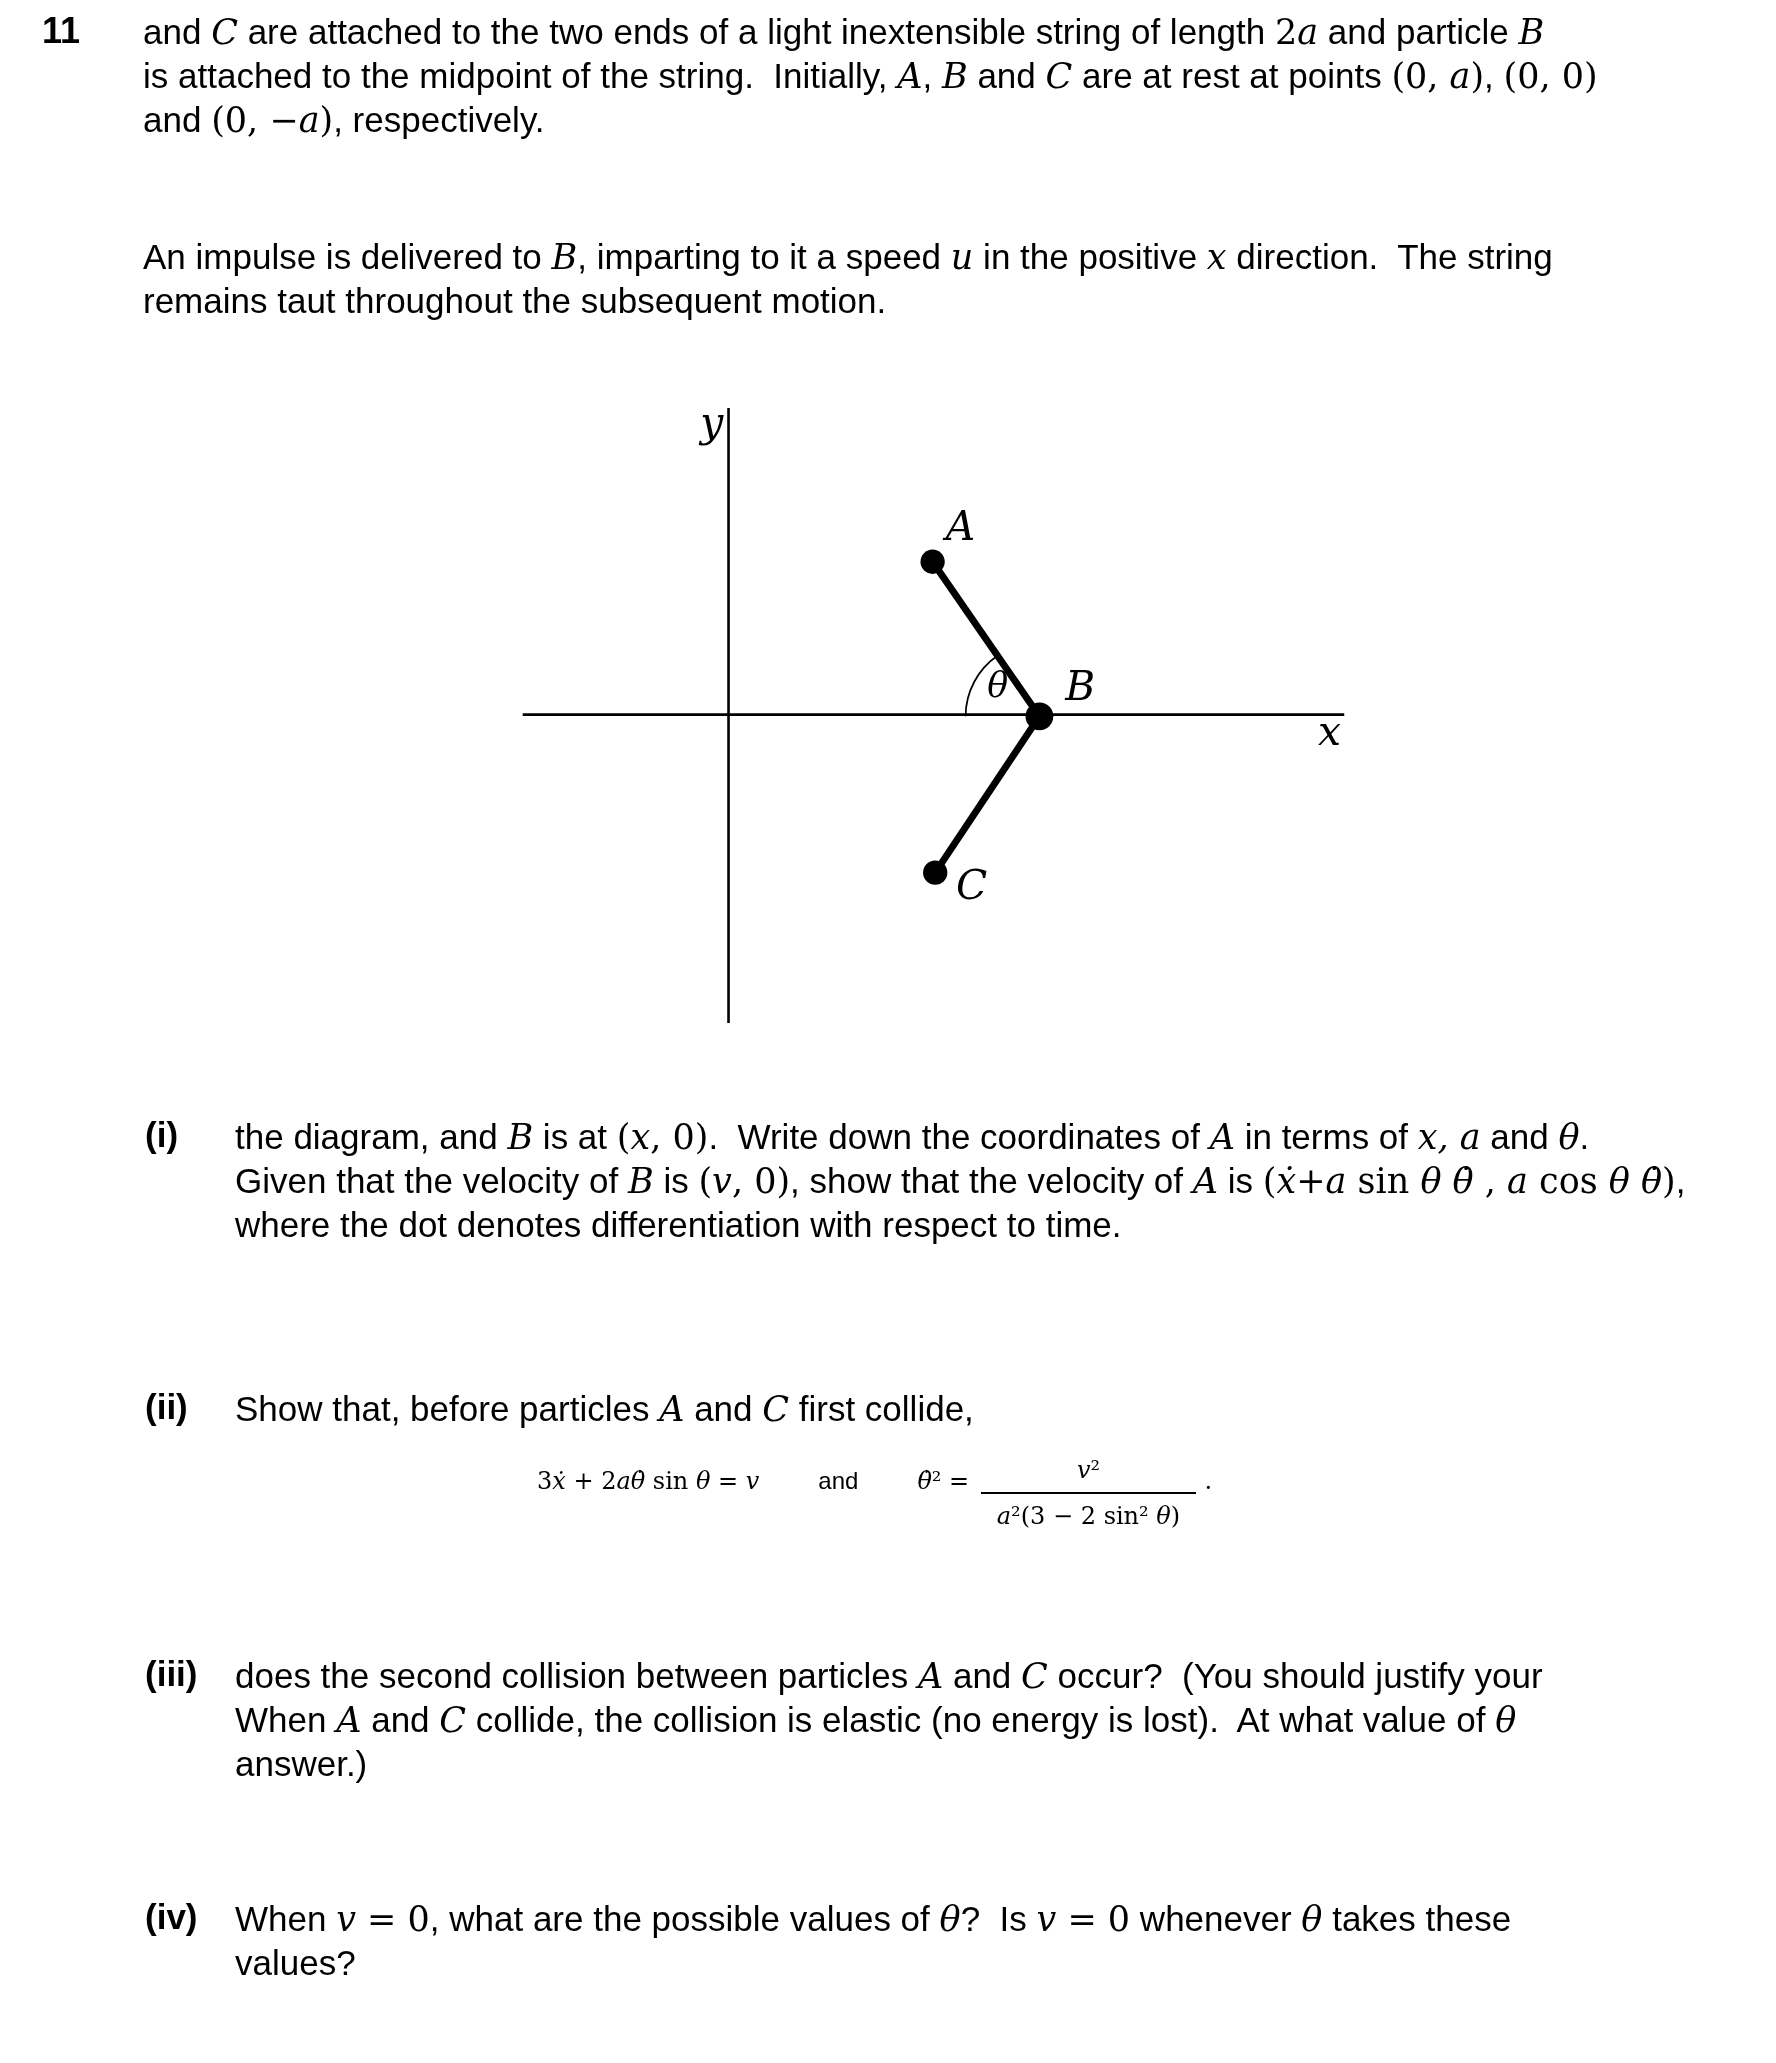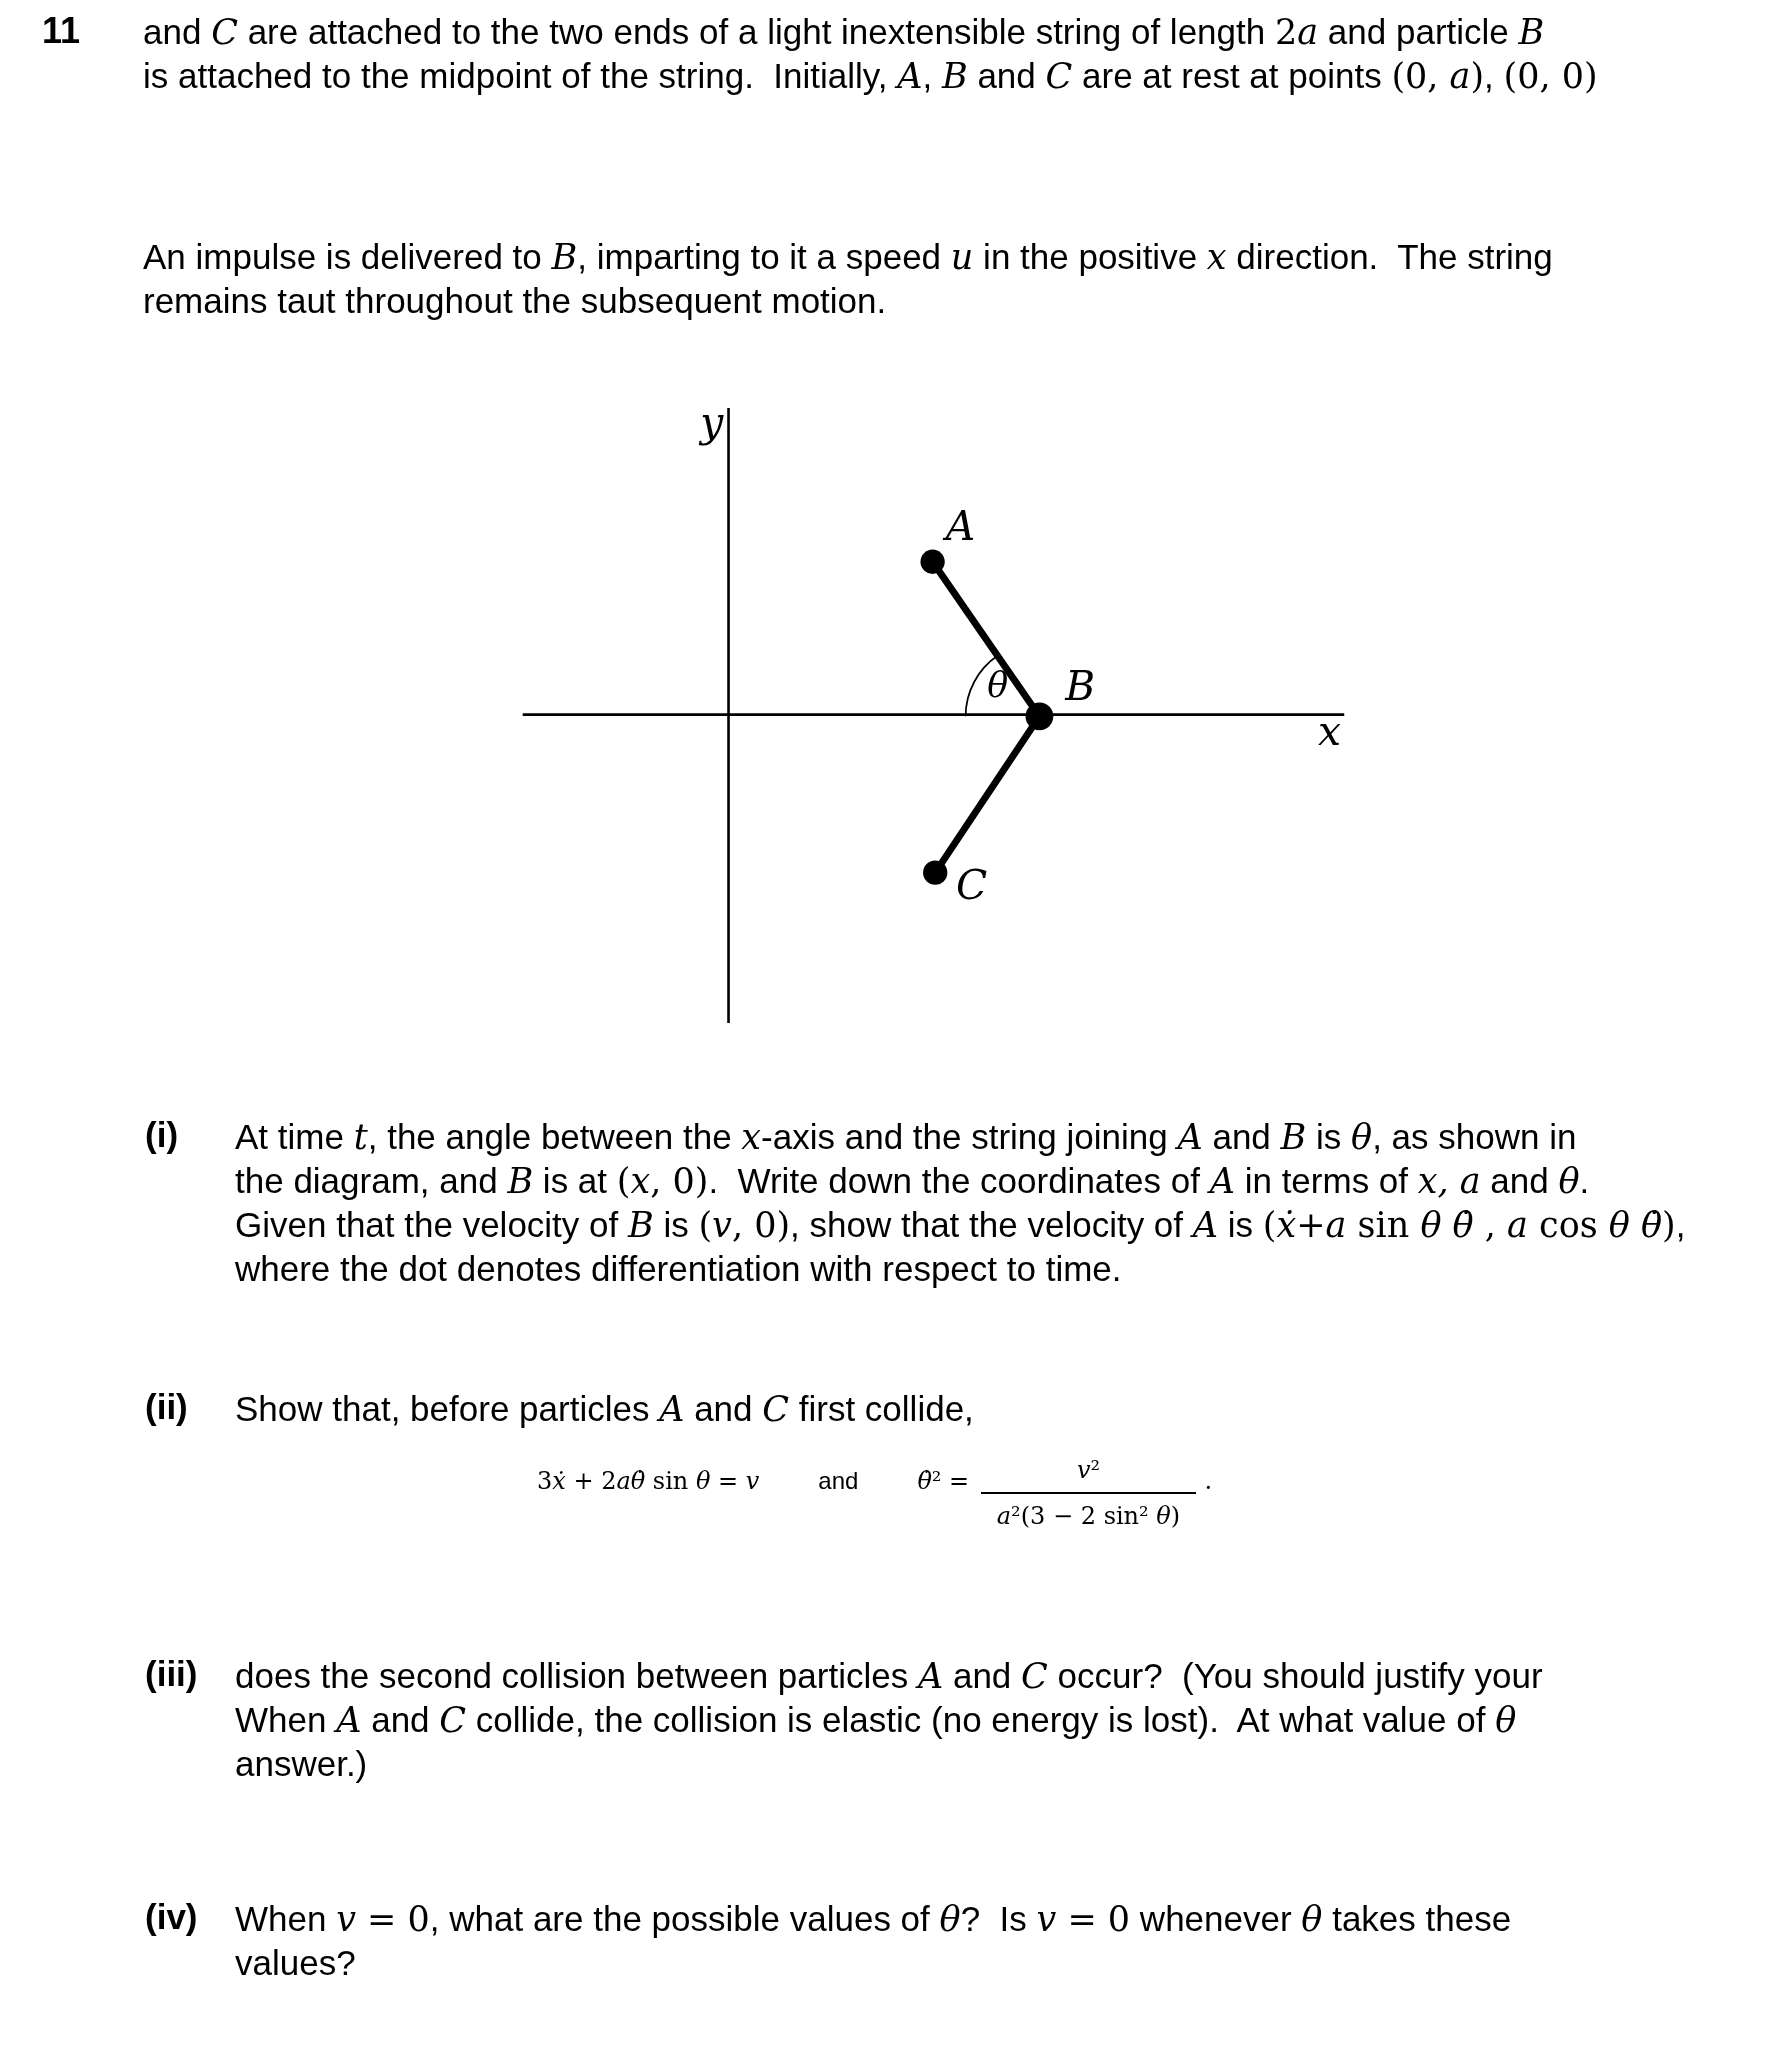--- a/index.html
+++ b/index.html
@@ -39,20 +39,21 @@
 </head>
 <body>
 
 <div class="page">
 
   <div class="qnum">11</div>
 
   <div class="p1">
     <div class="line"><span class="tx">and </span><span class="mi">C</span><span class="tx"> are attached to the two ends of a light inextensible string of length </span><span class="mr">2</span><span class="mi">a</span><span class="tx"> and particle </span><span class="mi">B</span></div>
     <div class="line"><span class="tx">is attached to the midpoint of the string.&nbsp; Initially, </span><span class="mi">A</span><span class="tx">, </span><span class="mi">B</span><span class="tx"> and </span><span class="mi">C</span><span class="tx"> are at rest at points </span><span class="mr">(0, </span><span class="mi">a</span><span class="mr">)</span><span class="tx">, </span><span class="mr">(0, 0)</span></div>
+    <div class="line"><span class="tx">and </span><span class="mr">(0, −</span><span class="mi">a</span><span class="mr">)</span><span class="tx">, respectively.</span></div>
   </div>
 
   <div class="p2">
     <div class="line"><span class="tx">An impulse is delivered to </span><span class="mi">B</span><span class="tx">, imparting to it a speed </span><span class="mi">u</span><span class="tx"> in the positive </span><span class="mi">x</span><span class="tx"> direction.&nbsp; The string</span></div>
     <div class="line"><span class="tx">remains taut throughout the subsequent motion.</span></div>
   </div>
 
   <svg class="diagram" width="886" height="660" viewBox="0 0 1020 760" style="font-size:40px">
     <line x1="278" y1="30" x2="278" y2="738" stroke="#000" stroke-width="3"></line>
     <line x1="41" y1="383" x2="987" y2="383" stroke="#000" stroke-width="3"></line>
@@ -66,21 +67,20 @@
     <text class="dlabel" x="970" y="418" text-anchor="middle">x</text>
     <text class="dlabel" x="545" y="182" text-anchor="middle">A</text>
     <text class="dlabel" x="683" y="366" text-anchor="middle">B</text>
     <text class="dlabel" x="558" y="595" text-anchor="middle">C</text>
     <text class="dlabel-theta" x="588" y="363" text-anchor="middle">θ</text>
   </svg>
 
   <div class="part" id="part-i">
     <div class="plabel">(i)</div>
     <div class="pbody">
-      <div class="line"><span class="tx">At time </span><span class="mi">t</span><span class="tx">, the angle between the </span><span class="mi">x</span><span class="tx">-axis and the string joining </span><span class="mi">A</span><span class="tx"> and </span><span class="mi">B</span><span class="tx"> is </span><span class="mi">θ</span><span class="tx">, as shown in</span></div>
       <div class="line"><span class="tx">the diagram, and </span><span class="mi">B</span><span class="tx"> is at </span><span class="mr">(</span><span class="mi">x</span><span class="mr">, 0)</span><span class="tx">.&nbsp; Write down the coordinates of </span><span class="mi">A</span><span class="tx"> in terms of </span><span class="mi">x, a</span><span class="tx"> and </span><span class="mi">θ</span><span class="tx">.</span></div>
       <div class="line"><span class="tx">Given that the velocity of </span><span class="mi">B</span><span class="tx"> is </span><span class="mr">(</span><span class="mi">v</span><span class="mr">, 0)</span><span class="tx">, show that the velocity of </span><span class="mi">A</span><span class="tx"> is </span><span class="mr">(</span><span class="mi">ẋ</span><span class="mr">+</span><span class="mi">a</span><span class="mr"> sin </span><span class="mi">θ θ̇</span><span class="mr"> , </span><span class="mi">a</span><span class="mr"> cos </span><span class="mi">θ θ̇</span><span class="mr">)</span><span class="tx">,</span></div>
       <div class="line"><span class="tx">where the dot denotes differentiation with respect to time.</span></div>
     </div>
   </div>
 
   <div class="part" id="part-ii">
     <div class="plabel">(ii)</div>
     <div class="pbody">
       <div class="line"><span class="tx">Show that, before particles </span><span class="mi">A</span><span class="tx"> and </span><span class="mi">C</span><span class="tx"> first collide,</span></div>

